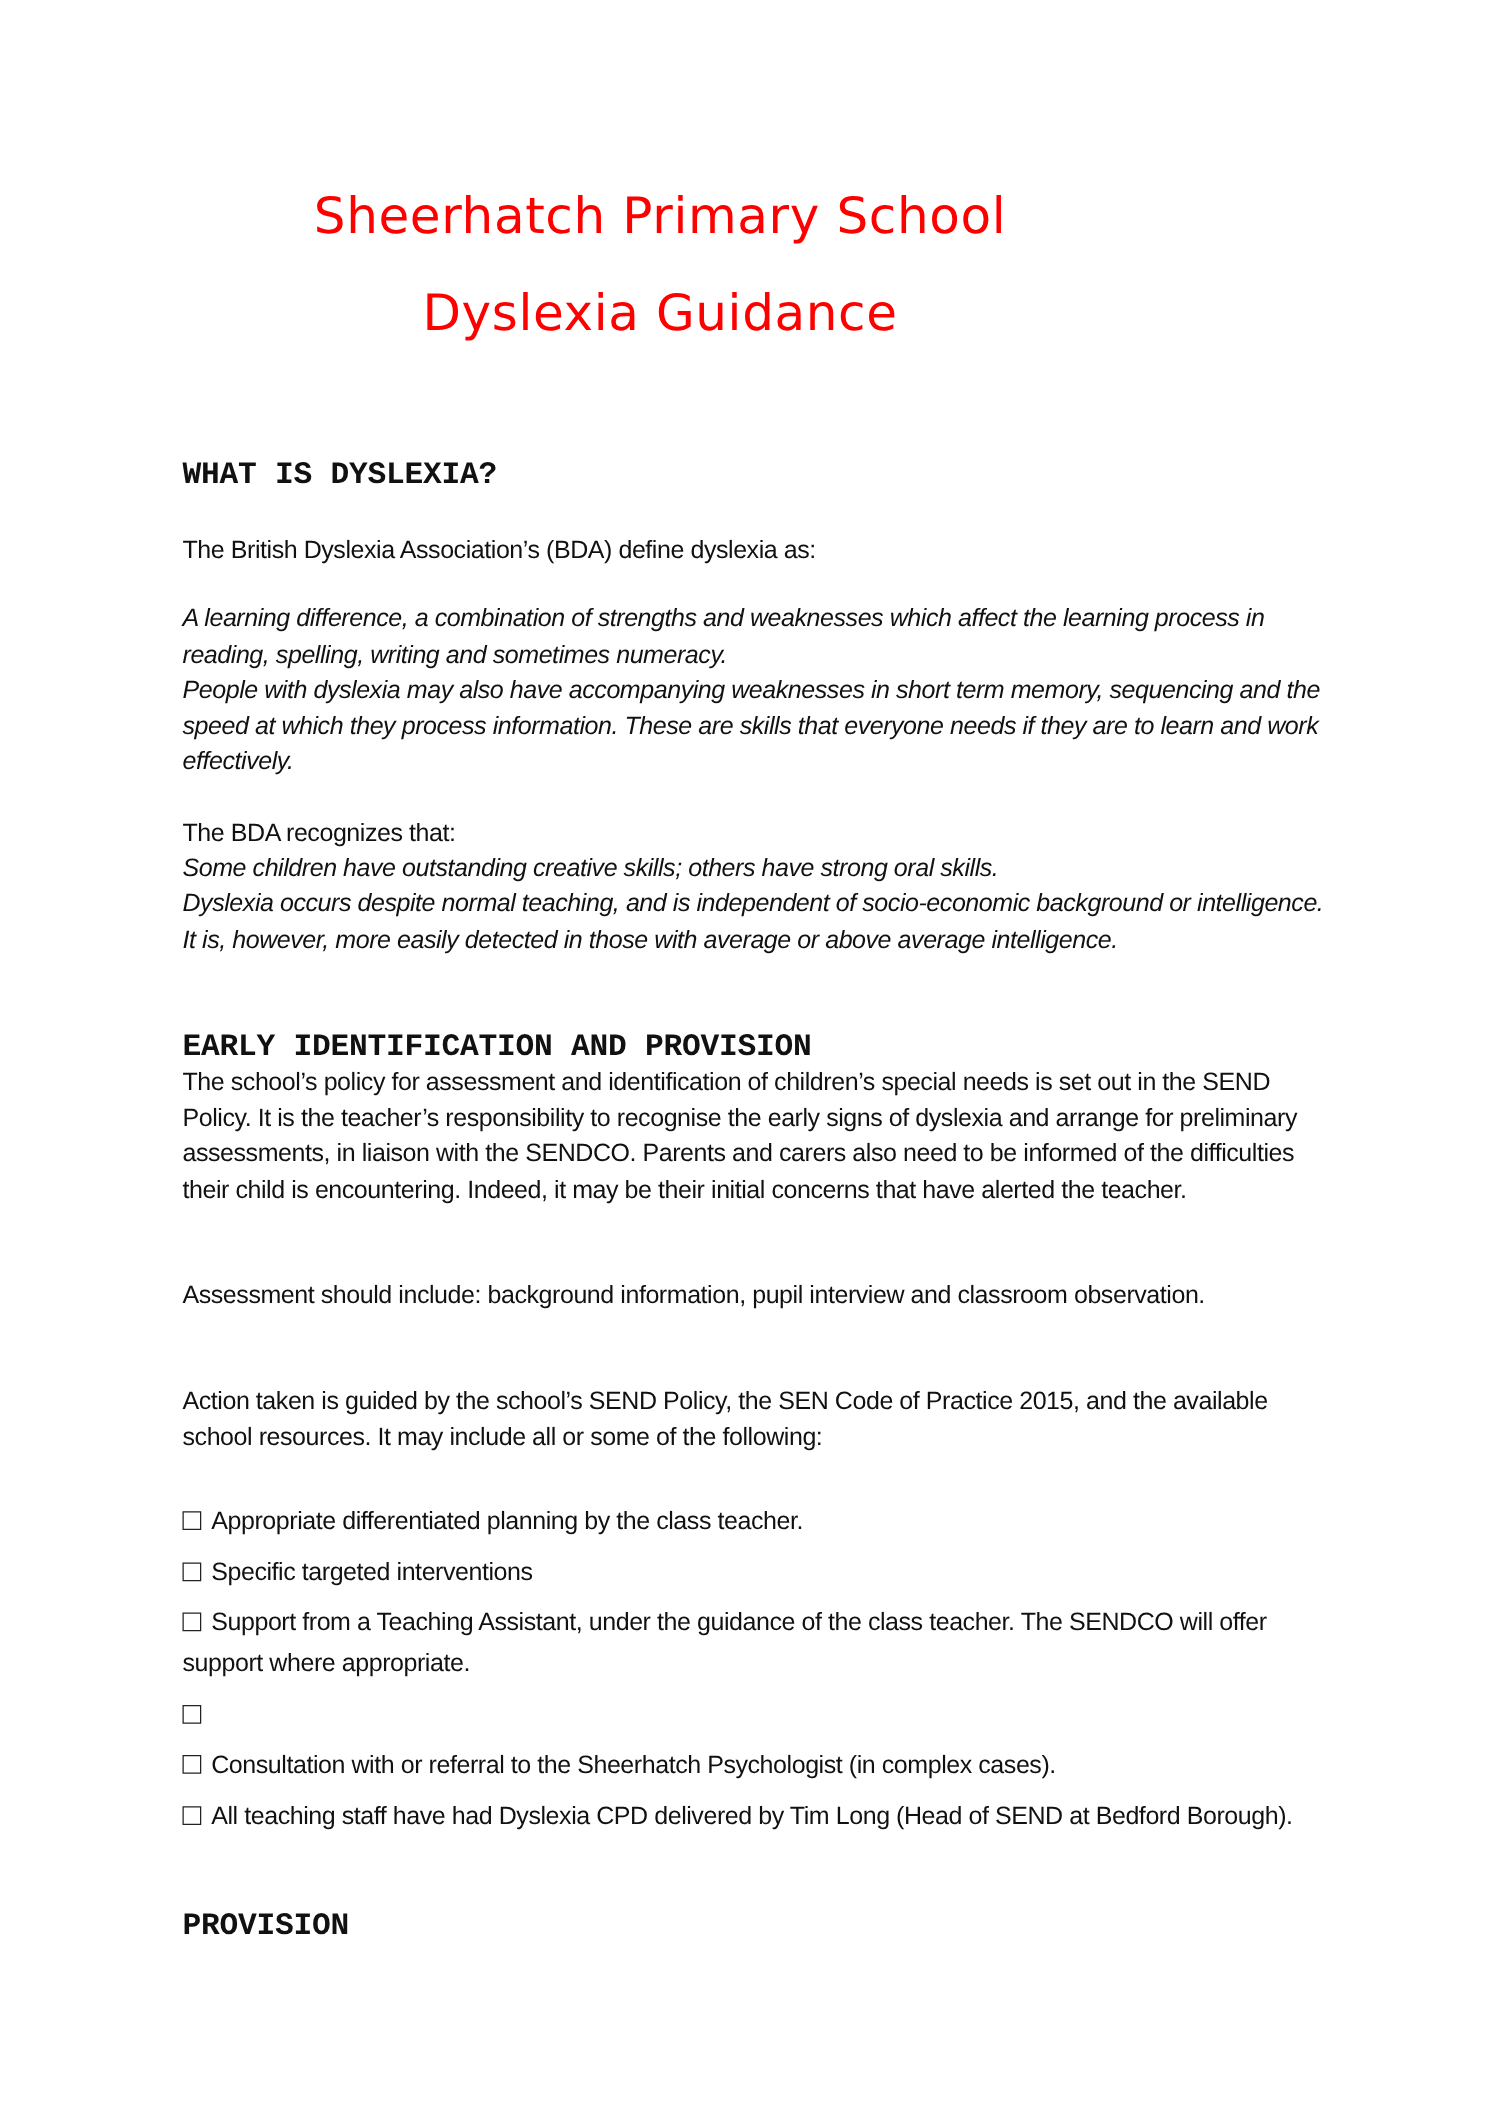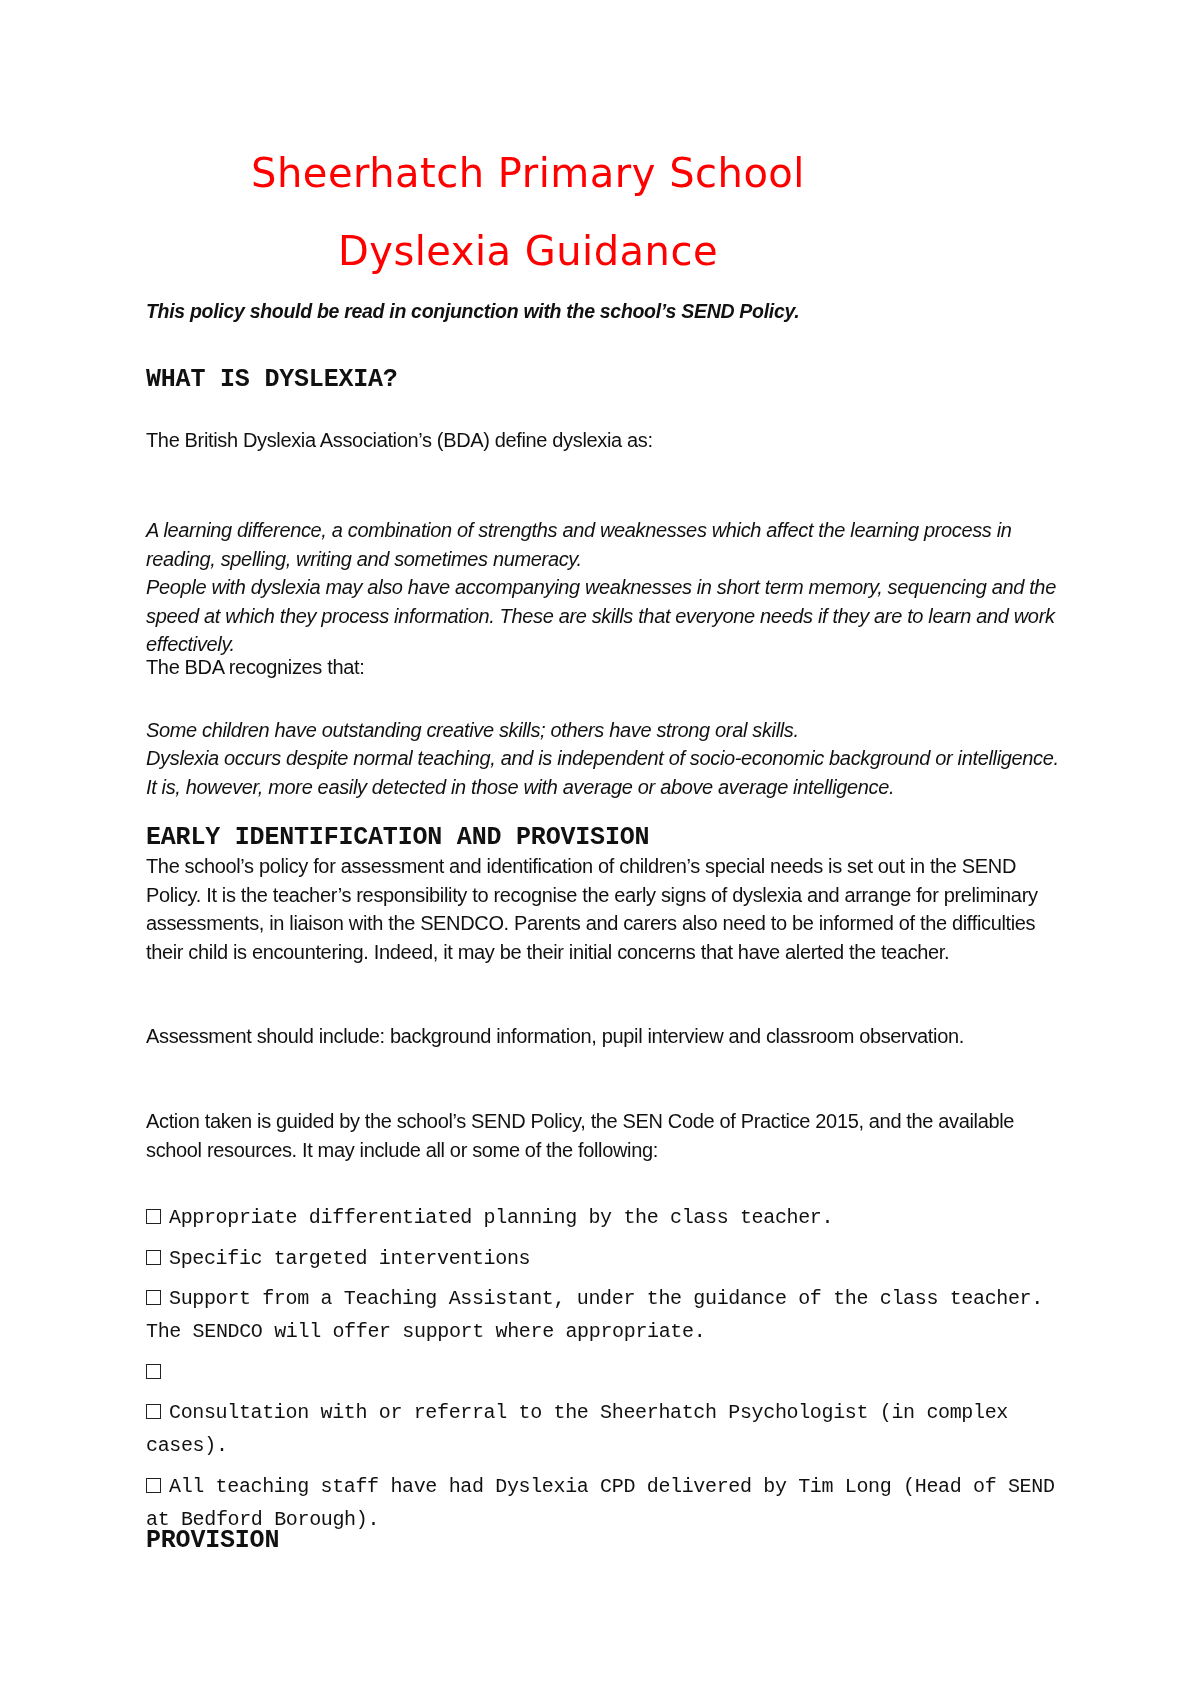--- a/index.html
+++ b/index.html
@@ -65,39 +65,39 @@
     .para {
       position: absolute;
       left: 146px;
       width: 920px;
       font-family: "Liberation Sans Narrow", "Liberation Sans", sans-serif;
       font-size: 20px;
       line-height: 28.5px;
       margin: 0;
       letter-spacing: -0.35px;
     }
-    .para.italic { font-style: italic; margin-top: 35px; }
+    .para.italic { font-style: italic; }
     .p-bda { top: 426px; }
     .p-def { top: 481px; }
     .p-recog { top: 653px; }
     .p-recog-it1 { top: 681px; }
     .p-recog-it2 { top: 709px; }
     .p-early { top: 852px; }
     .p-assess { top: 1022px; }
     .p-action { top: 1107px; }
 
     .checklist {
       position: absolute;
       left: 146px;
       top: 1201px;
       width: 920px;
       margin: 0;
       padding: 0;
       list-style: none;
-      font-family: Liberation Mono, monospace;
+      font-family: Liberation Sans, sans-serif;
       font-size: 20px;
       letter-spacing: -0.35px;
     }
     .checklist li {
       position: relative;
       line-height: 33px;
       margin-bottom: 7.5px;
     }
     .checklist li.tall { line-height: 33px; }
     .checkbox {
@@ -111,21 +111,20 @@
     }
   </style>
 </head>
 <body>
 
 <div class="page">
 
   <h1 class="title t1">Sheerhatch Primary School</h1>
   <h1 class="title t2">Dyslexia Guidance</h1>
 
-  <p class="intro-note">This policy should be read in conjunction with the school’s SEND Policy.</p>
 
   <h2 class="heading h-what">WHAT IS DYSLEXIA?</h2>
 
   <p class="para p-bda">The British Dyslexia Association’s (BDA) define dyslexia as:</p>
 
   <div class="para italic p-def">
     <div>A learning difference, a combination of strengths and weaknesses which affect the learning process in reading, spelling, writing and sometimes numeracy.</div>
     <div>People with dyslexia may also have accompanying weaknesses in short term memory, sequencing and the speed at which they process information. These are skills that everyone needs if they are to learn and work effectively.</div>
   </div>
 

